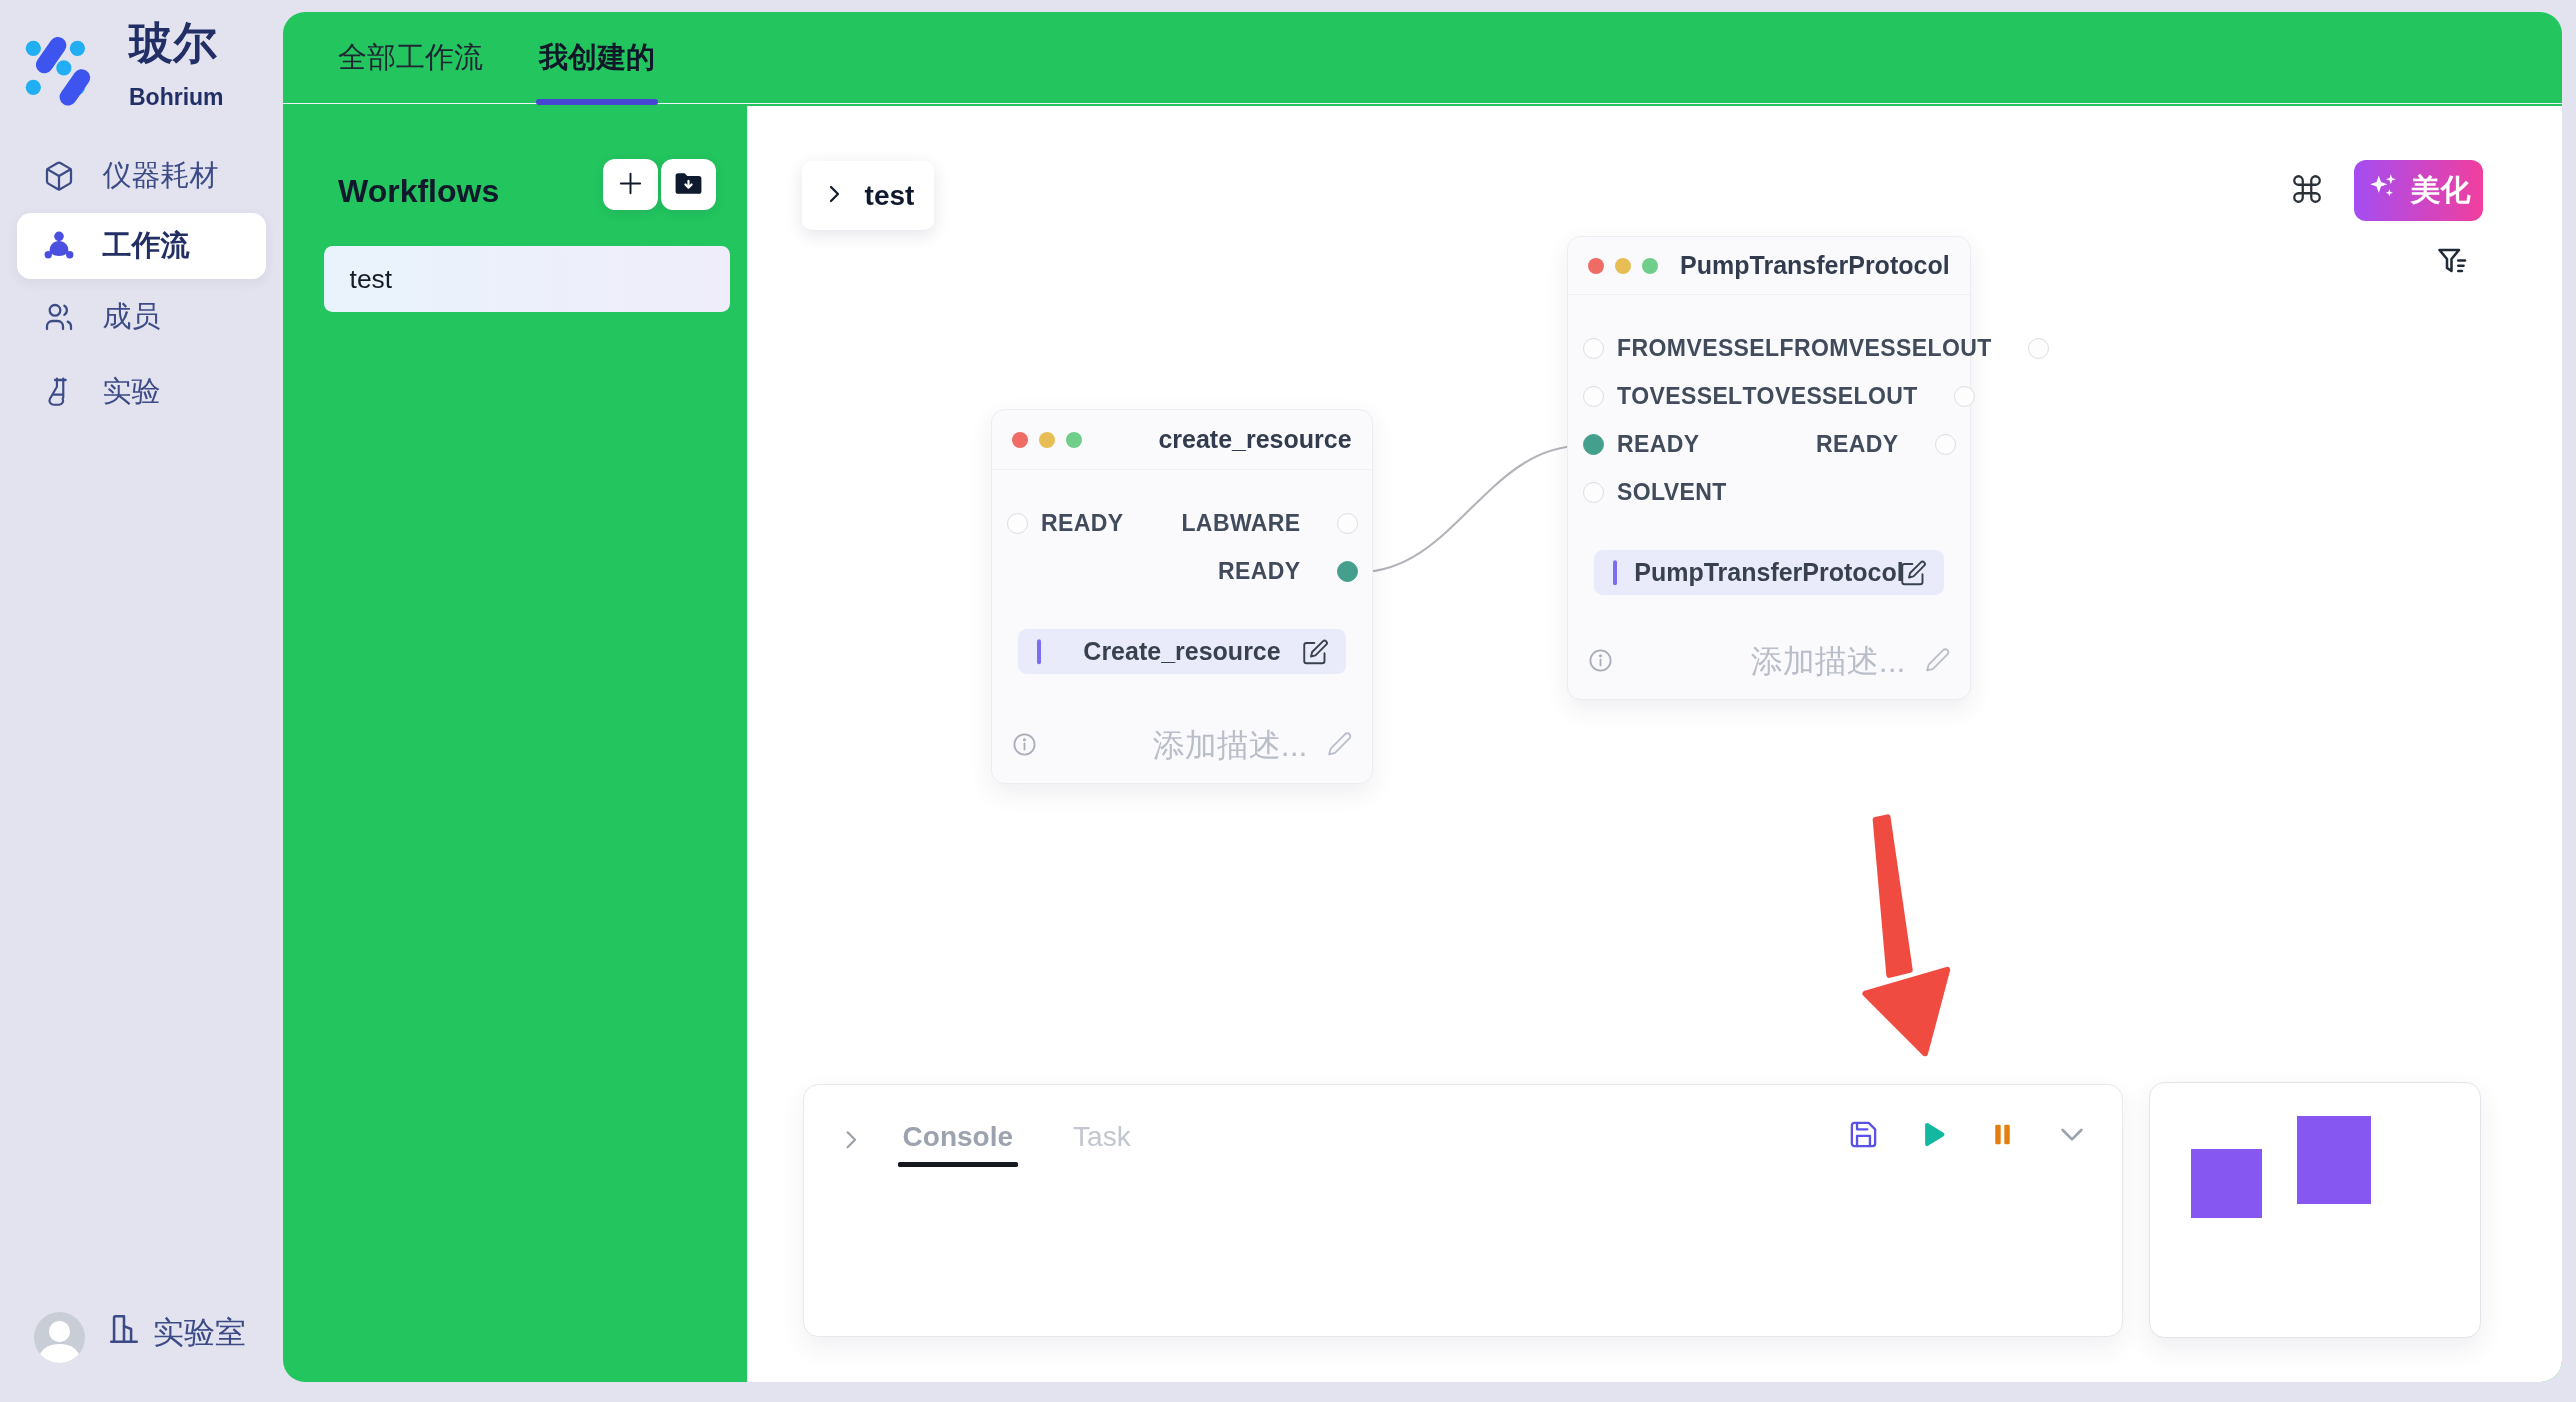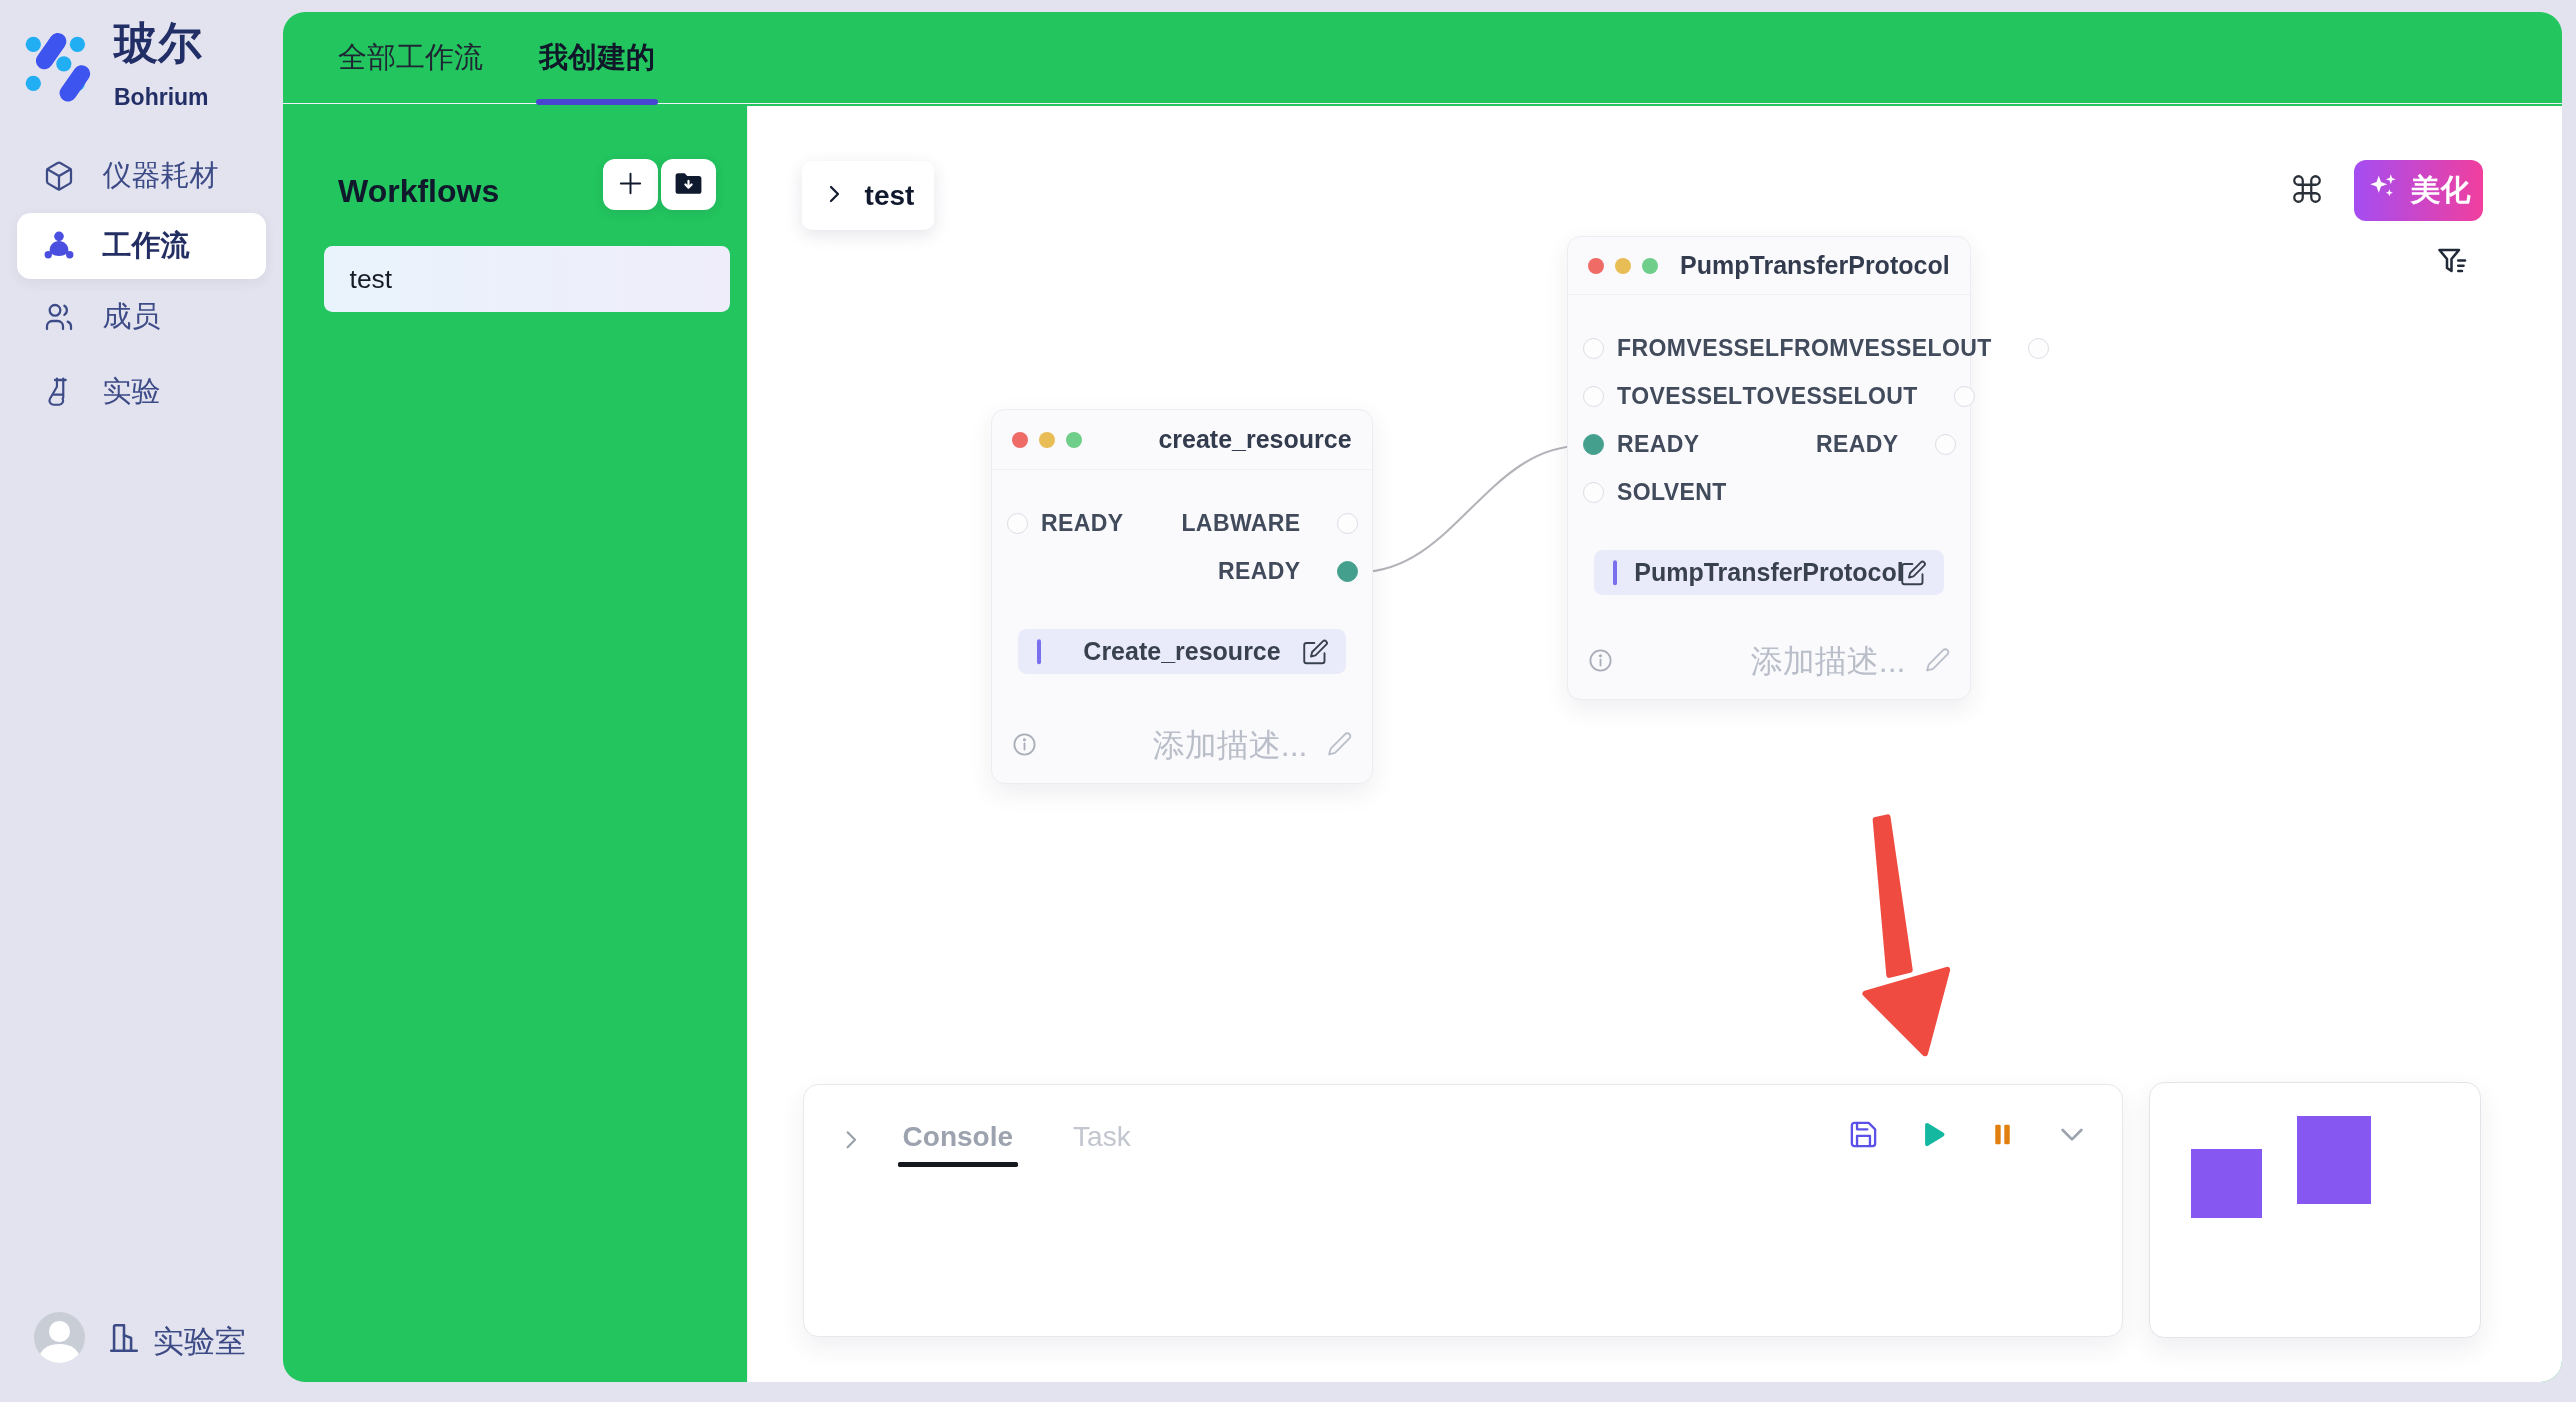--- a/index.html
+++ b/index.html
@@ -1,30 +1,30 @@
 <!DOCTYPE html>
 <html style="font-size:13.6px"><head>
 <meta charset="utf-8">
 <style>
   html,body{margin:0;padding:0;background:#E3E3EF;}
   *{box-sizing:border-box;font-family:"Liberation Sans","DejaVu Sans",sans-serif;}
   .app{position:relative;width:2576px;height:1402px;background:#E3E3EF;overflow:hidden;}
 
   
   .sidebar{position:absolute;left:0;top:0;width:283px;height:1402px;background:#E3E3EF;}
-  .logo{position:absolute;left:24px;top:17px;display:flex;align-items:center;gap:12px;}
+  .logo{position:absolute;left:24px;top:17px;display:flex;align-items:flex-end;gap:27px;}
   .logo-text .zh{font-size:44px;font-weight:700;color:#222E66;line-height:51px;}
   .logo-text .en{font-size:23px;font-weight:700;color:#222E66;margin-top:16px;}
   .nav{position:absolute;left:0;top:138px;width:283px;}
   .nav-item{position:relative;height:75px;display:flex;align-items:center;padding-left:41px;gap:25.6px;
     color:#3D4B87;font-size:29px;cursor:pointer;}
   .nav-item.active{background:#FFFFFF;border-radius:13.6px;margin:0 17px;padding-left:24px;height:66px;
     color:#232E63;font-weight:700;box-shadow:0 3.4px 12px rgba(60,60,120,.07);}
   .nav-item .nicon{width:36px;height:36px;flex:0 0 36px;display:flex;align-items:center;justify-content:center;}
-  .side-footer{position:absolute;left:34px;bottom:39px;display:flex;align-items:flex-end;gap:22px;}
+  .side-footer{position:absolute;left:34px;bottom:39px;display:flex;align-items:flex-start;gap:22px;}
   .avatar{width:51px;height:51px;border-radius:50%;background:#C9CDD6;position:relative;overflow:hidden;}
   .avatar::before{content:"";position:absolute;left:15.3px;top:9.4px;width:20.4px;height:20.4px;border-radius:50%;background:#FFF;}
   .avatar::after{content:"";position:absolute;left:5.1px;top:32px;width:41px;height:29px;border-radius:50%;background:#FFF;}
   .lab{display:flex;align-items:center;gap:12px;color:#3C4A85;font-size:31px;font-weight:500;}
 
   
   .panel{position:absolute;left:283px;top:12px;right:13.6px;bottom:20.4px;background:#22c55e;border-radius:22px;overflow:hidden;}
   .tabs-row{position:relative;height:92px;border-bottom:1.7px solid #F1F2F7;display:flex;align-items:center;padding-left:55px;gap:56px;}
   .tab{position:relative;font-size:29px;color:#1F2633;cursor:pointer;height:100%;display:flex;align-items:center;}
   .tab.active{font-weight:700;color:#0F1728;}

